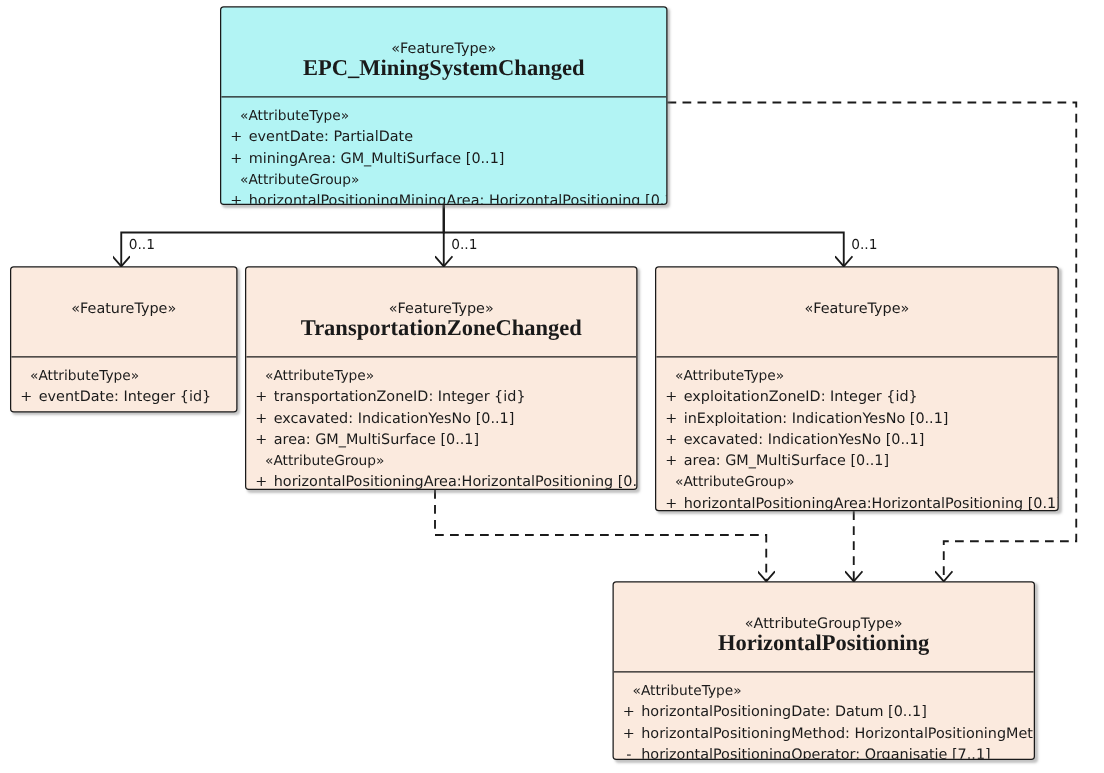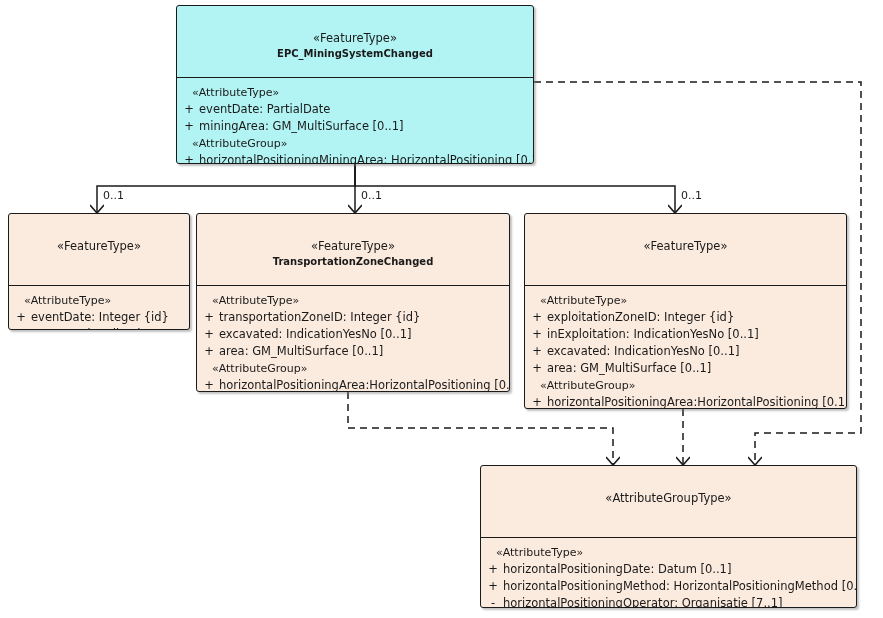--- a/index.html
+++ b/index.html
@@ -44,25 +44,26 @@
     box-sizing: border-box;
     margin-top: 19px;
   }
   .stereo {
     font-size: 11.5px;
     color: #1a1a1a;
     line-height: 15px;
     white-space: nowrap;
   }
   .cname {
-    font-size: 10px;
+    font-size: 18px;
     font-weight: bold;
     color: #1a1a1a;
     line-height: 16px;
     white-space: nowrap;
+    font-family: Liberation Serif, serif;
   }
   .body {
     padding: 6px 2px 6px 2px;
     box-sizing: border-box;
   }
   .grp {
     font-size: 11px;
     color: #1a1a1a;
     line-height: 17px;
     padding-left: 13px;
@@ -223,23 +224,24 @@
         <span class="txt">area: GM_MultiSurface [0..1]</span>
       </div>
       <div class="grp">«AttributeGroup»</div>
       <div class="attr">
         <span class="vis">+</span>
         <span class="txt">horizontalPositioningArea:HorizontalPositioning [0.1]</span>
       </div>
     </div>
   </div>
 
-  <div class="umlbox peach" style="left:480px; top:465px; width:377px; height:143px;">
+  <div class="umlbox peach" style="left:490px; top:465px; width:338px; height:143px;">
     <div class="hdr" style="height:53px;">
       <div class="stereo">«AttributeGroupType»</div>
+      <div class="cname">HorizontalPositioning</div>
     </div>
     <div class="body">
       <div class="grp">«AttributeType»</div>
       <div class="attr">
         <span class="vis">+</span>
         <span class="txt">horizontalPositioningDate: Datum [0..1]</span>
       </div>
       <div class="attr">
         <span class="vis">+</span>
         <span class="txt">horizontalPositioningMethod: HorizontalPositioningMethod [0.1]</span>

